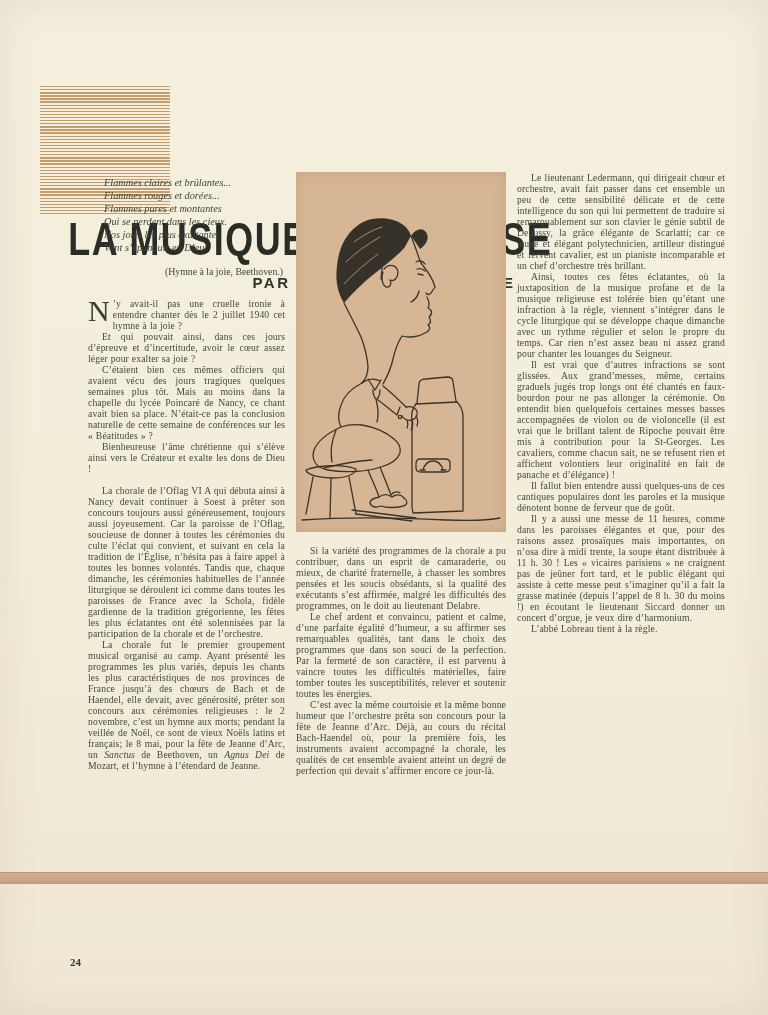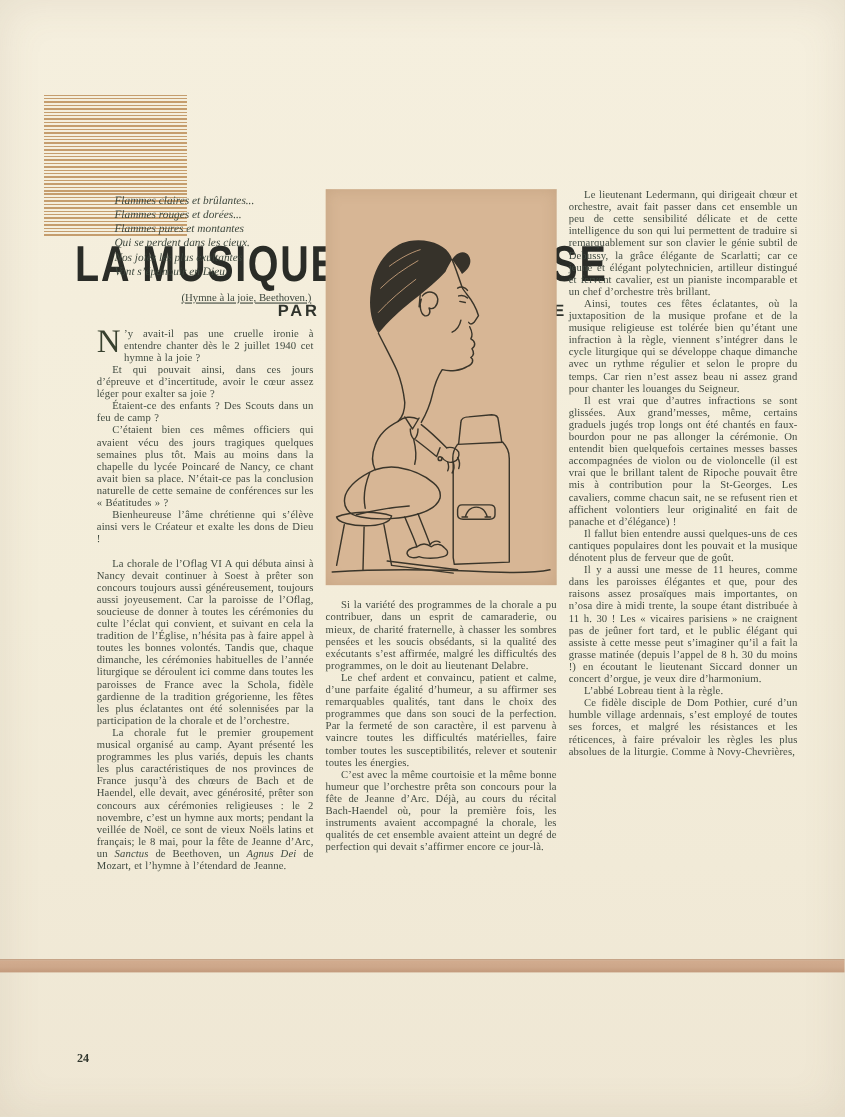--- a/index.html
+++ b/index.html
@@ -27,21 +27,21 @@
   .col-middle{width:210px;}
   .col-right{width:208px;}
   .para{margin:0;text-align:justify;font-size:9.7px;line-height:11px;
     text-indent:14px;letter-spacing:.1px;word-spacing:.4px;hyphens:auto;color:#414b41;}
   .para.sp{margin-top:11px;}
   .para.has-drop{text-indent:0;}
   .dropcap{float:left;font-size:30px;line-height:23px;padding:1px 3px 0 0;color:#38412f;}
   .em{font-style:italic;}
   
   .epigraph{margin:4px 0 0 16px;font-style:italic;font-size:10.3px;line-height:13px;color:#3c463c;}
-  .epigraph-attr{font-style:normal;text-align:right;margin:11px 2px 20px 0;font-size:9.8px;text-decoration:underline;}
+  .epigraph-attr{font-style:normal;text-align:right;margin:11px 2px 20px 0;font-size:9.8px;}
   
   .illustration{width:210px;height:360px;margin:0 0 13px 0;background:#d7b695;
     box-shadow:inset 0 0 14px rgba(120,90,50,.18);}
   .illustration svg{display:block;width:100%;height:100%;}
   
   .bottom-band{position:absolute;top:872px;left:0;width:768px;height:11px;
     background:linear-gradient(180deg,#d2ac8f 0%,#cda78a 55%,#c39a7c 100%);
     border-top:1px solid #bc9375;}
   .page-number{position:absolute;left:70px;top:956px;font-size:11px;font-weight:bold;color:#31372e;}
 </style>
@@ -67,21 +67,20 @@
         <div>Flammes rouges et dorées...</div>
         <div>Flammes pures et montantes</div>
         <div>Qui se perdent dans les cieux.</div>
         <div>Nos joies les plus exultantes</div>
         <div>Vont s’épanouir en Dieu.</div>
         <div class="epigraph-attr">(Hymne à la joie, Beethoven.)</div>
       </div>
       <div>
           <p class="para has-drop"><span class="dropcap">N</span><span>’y avait-il pas une cruelle ironie à entendre chanter dès le 2 juillet 1940 cet hymne à la joie ?</span></p>
           <p class="para"><span>Et qui pouvait ainsi, dans ces jours d’épreuve et d’incertitude, avoir le cœur assez léger pour exalter sa joie ?</span></p>
-          <p class="para"><span>Étaient-ce des enfants ? Des Scouts dans un feu de camp ?</span></p>
           <p class="para"><span>C’étaient bien ces mêmes officiers qui avaient vécu des jours tragiques quelques semaines plus tôt. Mais au moins dans la chapelle du lycée Poincaré de Nancy, ce chant avait bien sa place. N’était-ce pas la conclusion naturelle de cette semaine de conférences sur les « Béatitudes » ?</span></p>
           <p class="para"><span>Bienheureuse l’âme chrétienne qui s’élève ainsi vers le Créateur et exalte les dons de Dieu !</span></p>
           <p class="para sp"><span>La chorale de l’Oflag VI A qui débuta ainsi à Nancy devait continuer à Soest à prêter son concours toujours aussi généreusement, toujours aussi joyeusement. Car la paroisse de l’Oflag, soucieuse de donner à toutes les cérémonies du culte l’éclat qui convient, et suivant en cela la tradition de l’Église, n’hésita pas à faire appel à toutes les bonnes volontés. Tandis que, chaque dimanche, les cérémonies habituelles de l’année liturgique se déroulent ici comme dans toutes les paroisses de France avec la Schola, fidèle gardienne de la tradition grégorienne, les fêtes les plus éclatantes ont été solennisées par la participation de la chorale et de l’orchestre.</span></p>
           <p class="para"><span>La chorale fut le premier groupement musical organisé au camp. Ayant présenté les programmes les plus variés, depuis les chants les plus caractéristiques de nos provinces de France jusqu’à des chœurs de Bach et de Haendel, elle devait, avec générosité, prêter son concours aux cérémonies religieuses : le 2 novembre, c’est un hymne aux morts; pendant la veillée de Noël, ce sont de vieux Noëls latins et français; le 8 mai, pour la fête de Jeanne d’Arc, un </span><span class="em">Sanctus</span><span> de Beethoven, un </span><span class="em">Agnus Dei</span><span> de Mozart, et l’hymne à l’étendard de Jeanne.</span></p>
         </div>
     </section>
 
     <section class="col-middle">
       <figure class="illustration">
         <svg viewBox="0 0 210 360" fill="none" stroke="#3a352a" stroke-width="1.3" stroke-linecap="round" stroke-linejoin="round">
@@ -133,24 +132,23 @@
           <p class="para"><span>Le chef ardent et convaincu, patient et calme, d’une parfaite égalité d’humeur, a su affirmer ses remarquables qualités, tant dans le choix des programmes que dans son souci de la perfection. Par la fermeté de son caractère, il est parvenu à vaincre toutes les difficultés matérielles, faire tomber toutes les susceptibilités, relever et soutenir toutes les énergies.</span></p>
           <p class="para"><span>C’est avec la même courtoisie et la même bonne humeur que l’orchestre prêta son concours pour la fête de Jeanne d’Arc. Déjà, au cours du récital Bach-Haendel où, pour la première fois, les instruments avaient accompagné la chorale, les qualités de cet ensemble avaient atteint un degré de perfection qui devait s’affirmer encore ce jour-là.</span></p>
         </div>
     </section>
 
     <section class="col-right">
       <div>
           <p class="para"><span>Le lieutenant Ledermann, qui dirigeait chœur et orchestre, avait fait passer dans cet ensemble un peu de cette sensibilité délicate et de cette intelligence du son qui lui permettent de traduire si remarquablement sur son clavier le génie subtil de Debussy, la grâce élégante de Scarlatti; car ce jeune et élégant polytechnicien, artilleur distingué et fervent cavalier, est un pianiste incomparable et un chef d’orchestre très brillant.</span></p>
           <p class="para"><span>Ainsi, toutes ces fêtes éclatantes, où la juxtaposition de la musique profane et de la musique religieuse est tolérée bien qu’étant une infraction à la règle, viennent s’intégrer dans le cycle liturgique qui se développe chaque dimanche avec un rythme régulier et selon le propre du temps. Car rien n’est assez beau ni assez grand pour chanter les louanges du Seigneur.</span></p>
           <p class="para"><span>Il est vrai que d’autres infractions se sont glissées. Aux grand’messes, même, certains graduels jugés trop longs ont été chantés en faux-bourdon pour ne pas allonger la cérémonie. On entendit bien quelquefois certaines messes basses accompagnées de violon ou de violoncelle (il est vrai que le brillant talent de Ripoche pouvait être mis à contribution pour la St-Georges. Les cavaliers, comme chacun sait, ne se refusent rien et affichent volontiers leur originalité en fait de panache et d’élégance) !</span></p>
-          <p class="para"><span>Il fallut bien entendre aussi quelques-uns de ces cantiques populaires dont les pouvait et la musique dénotent plus de ferveur que de goût.</span></p>
+          <p class="para"><span>Il fallut bien entendre aussi quelques-uns de ces cantiques populaires dont les paroles et la musique dénotent bonne de ferveur que de goût.</span></p>
           <p class="para"><span>Il y a aussi une messe de 11 heures, comme dans les paroisses élégantes et que, pour des raisons assez prosaïques mais importantes, on n’osa dire à midi trente, la soupe étant distribuée à 11 h. 30 ! Les « vicaires parisiens » ne craignent pas de jeûner fort tard, et le public élégant qui assiste à cette messe peut s’imaginer qu’il a fait la grasse matinée (depuis l’appel de 8 h. 30 du moins !) en écoutant le lieutenant Siccard donner un concert d’orgue, je veux dire d’harmonium.</span></p>
           <p class="para"><span>L’abbé Lobreau tient à la règle.</span></p>
-          <p class="para"><span>Ce fidèle disciple de Dom Pothier, curé d’un humble village ardennais, s’est employé de toutes ses forces, et malgré les résistances et les réticences, à faire prévaloir les règles les plus absolues de la liturgie. Comme à Novy-Chevrières,</span></p>
         </div>
     </section>
 
   </main>
 
   <div class="bottom-band"></div>
   <div class="page-number">24</div>
 
 </div>
 

